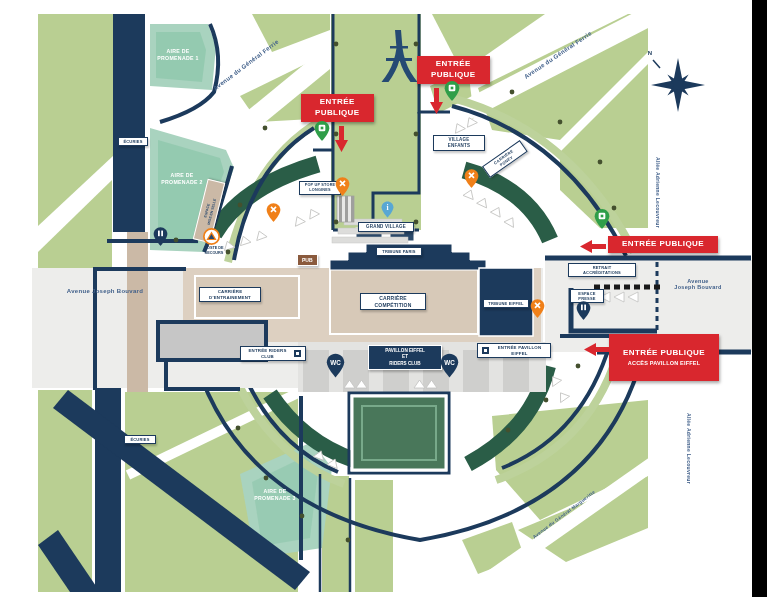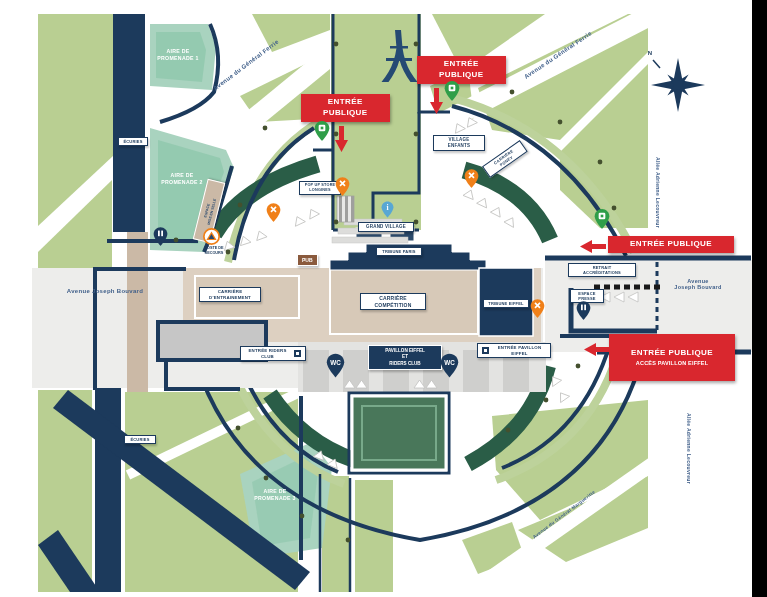--- a/index.html
+++ b/index.html
@@ -18,21 +18,21 @@
        font-size:5px;font-weight:bold;text-align:center;padding:2px 4px;
        box-shadow:1px 2px 2px rgba(0,0,0,.25);}
   .mint-lbl{position:absolute;color:#fff;font-size:5.2px;font-weight:bold;
        text-align:center;white-space:pre-line;line-height:1.4;letter-spacing:.3px;}
   .street{position:absolute;color:#41608a;font-size:6px;font-weight:bold;
        text-align:center;white-space:pre-line;letter-spacing:.3px;}
   .street.vert{writing-mode:vertical-rl;}
   .tiny{position:absolute;color:#1c3a5c;font-size:3.8px;font-weight:bold;
        text-align:center;white-space:pre-line;line-height:1.3;}
   .sign{position:absolute;background:#d9272e;color:#fff;font-weight:bold;
-       text-align:center;white-space:pre-line;padding:3px 22px;font-size:8px;
+       text-align:center;white-space:pre-line;padding:3px 14px;font-size:8px;
        line-height:1.35;letter-spacing:.4px;box-shadow:1px 2px 3px rgba(0,0,0,.35);}
   .sign .sub{display:block;font-size:5.5px;letter-spacing:.2px;margin-top:1px;}
   .pin{position:absolute;}
   .pin svg{display:block;}
   .sand-box{position:absolute;background:#cbb9a6;border:1px solid #fff;color:#27486e;
        font-size:3.5px;font-weight:bold;text-align:center;white-space:pre-line;
        line-height:1.3;box-shadow:1px 1px 2px rgba(0,0,0,.2);}
   .iconbox{display:inline-block;width:7px;height:7px;background:#1c3a5c;
        vertical-align:middle;margin:0 2px;position:relative;flex:0 0 auto;}
   .iconbox::after{content:"";position:absolute;left:2px;top:2px;width:3px;height:3px;background:#fff;}

